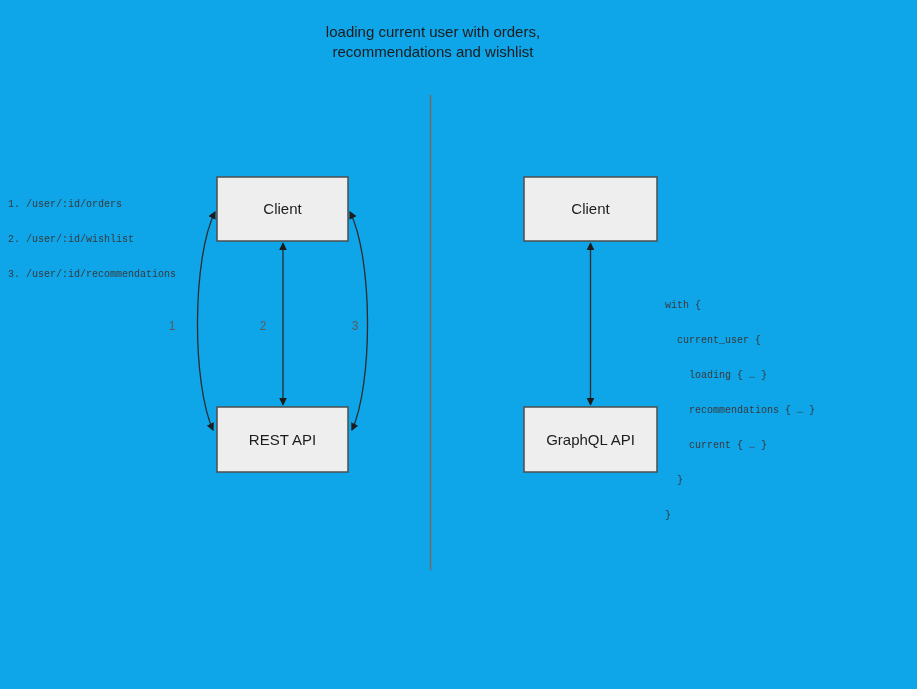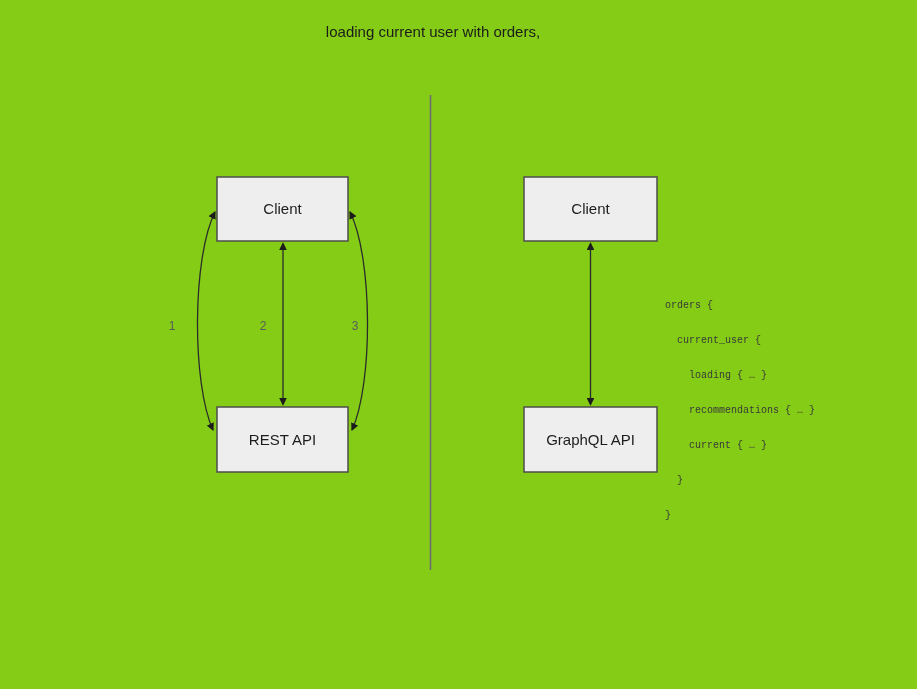--- a/index.html
+++ b/index.html
@@ -5,21 +5,21 @@
   html, body {
     margin: 0;
     padding: 0;
     background: #ffffff;
     font-family: "Liberation Sans", sans-serif;
   }
   #stage {
     position: relative;
     width: 917px;
     height: 689px;
-    background: #84cc16;
+    background: #0ea5e9;
     overflow: hidden;
   }
   .title {
     position: absolute;
     top: 22px;
     left: 183px;
     width: 500px;
     text-align: center;
     font-size: 15px;
     line-height: 20px;
@@ -65,25 +65,31 @@
     stroke-width: 1.6;
   }
 </style>
 </head>
 <body>
 
 <div id="stage">
 
   <div class="title">
     <div>loading current user with orders,</div>
+    <div>recommendations and wishlist</div>
   </div>
 
+  <div id="endpoints-list" class="mono-block">
+    <div>1. /user/:id/orders</div>
+    <div>2. /user/:id/wishlist</div>
+    <div>3. /user/:id/recommendations</div>
+  </div>
 
   <div id="graphql-query" class="mono-block">
-    <div>orders {</div>
+    <div>with {</div>
     <div>  current_user {</div>
     <div>    loading { … }</div>
     <div>    recommendations { … }</div>
     <div>    current { … }</div>
     <div>  }</div>
     <div>}</div>
   </div>
 
   <svg width="917" height="689" viewBox="0 0 917 689">
     <defs>

